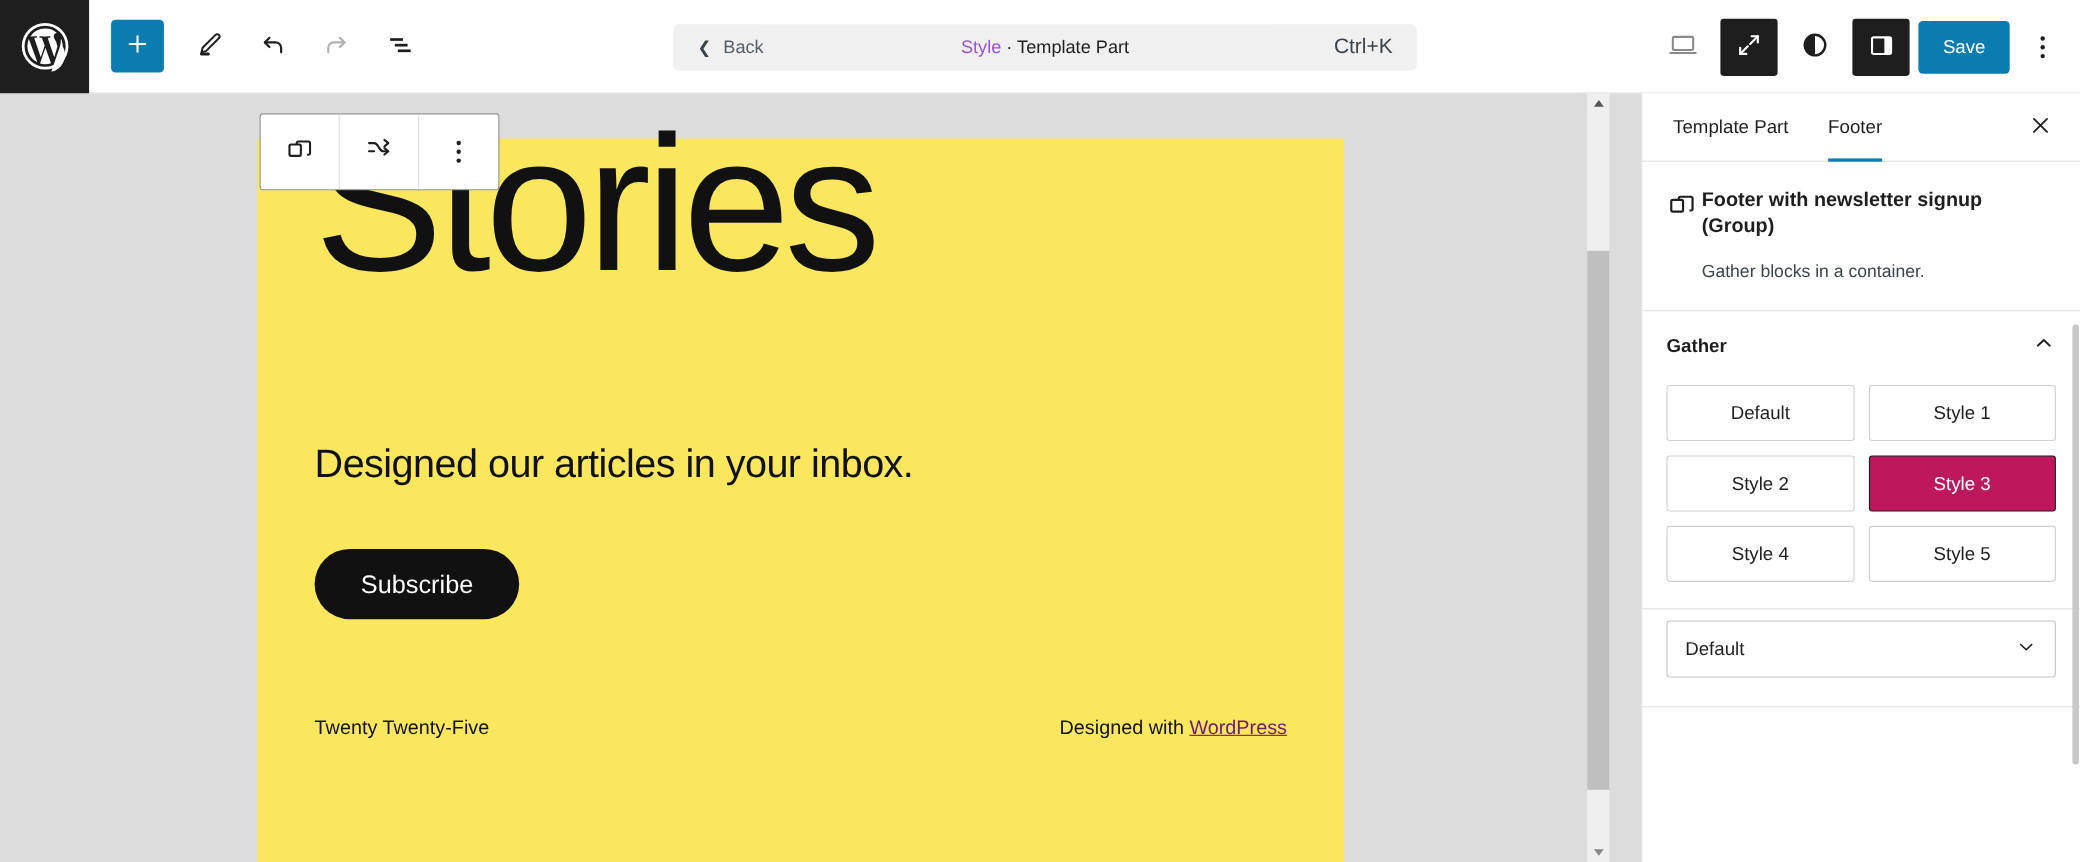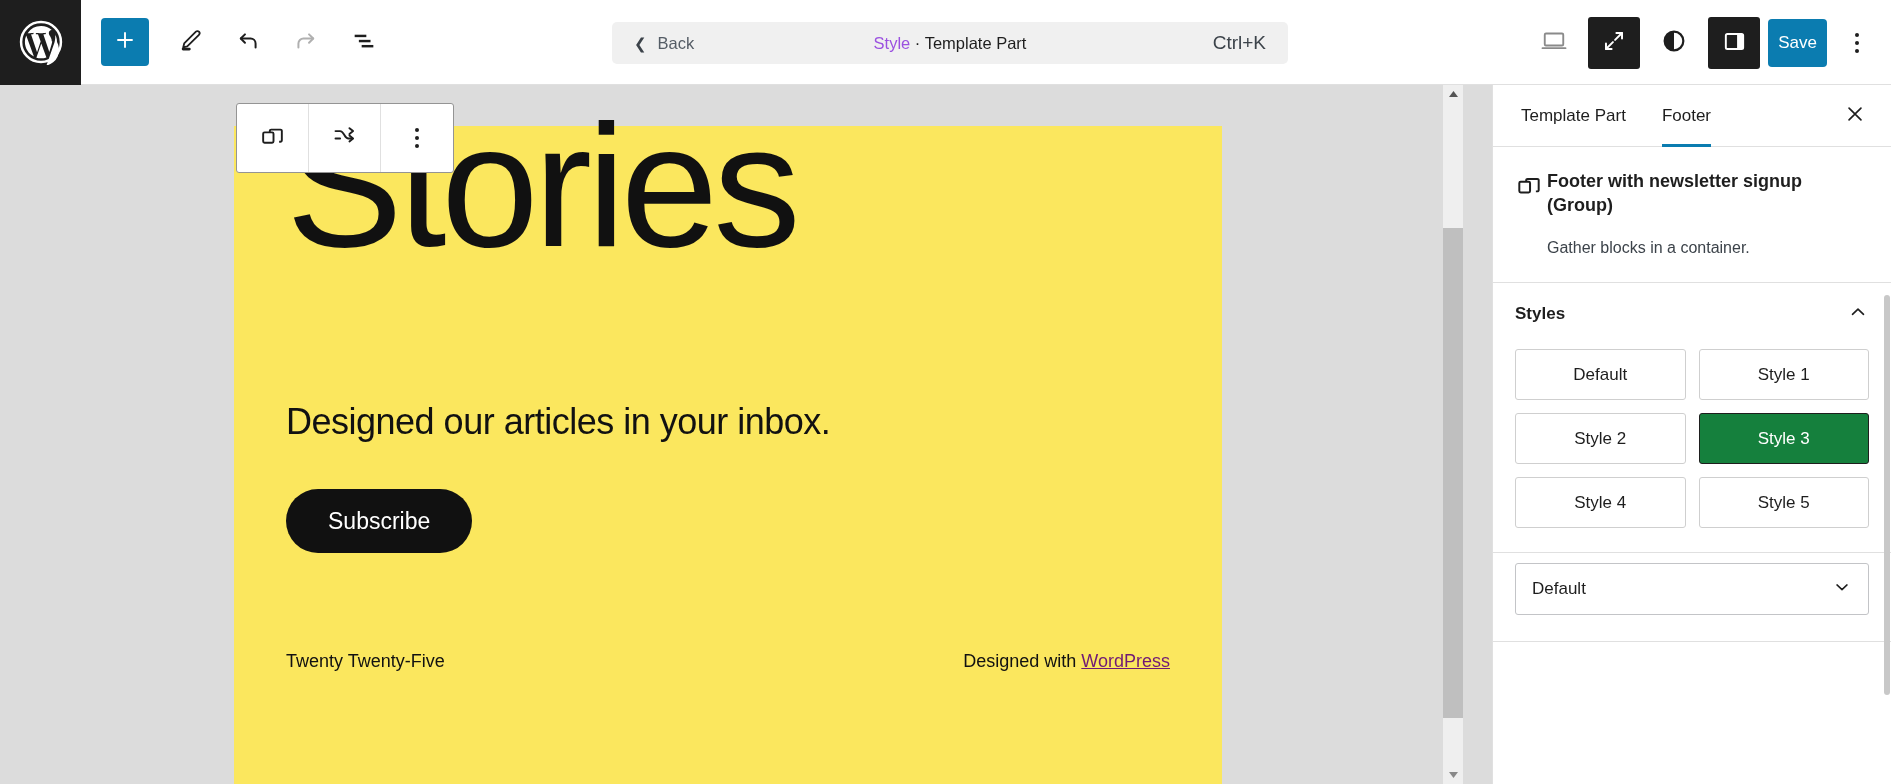--- a/index.html
+++ b/index.html
@@ -72,21 +72,21 @@
     display: flex; align-items: center; gap: 8px;
   }
   .icon-btn {
     width: 52px; height: 52px; border-radius: 3px;
     display: flex; align-items: center; justify-content: center;
     cursor: pointer; background: transparent; border: none;
   }
   .icon-btn.dark { background: #1e1e1e; }
   .save-btn {
     background: #0b7cb0; color: #fff; border: none; border-radius: 4px;
-    height: 48px; padding: 0 10px; font-size: 17px; cursor: pointer;
+    height: 48px; padding: 0 22px; font-size: 17px; cursor: pointer;
     font-family: "Liberation Sans", sans-serif;
   }
   .kebab-btn {
     width: 44px; height: 52px; display: flex; align-items: center;
     justify-content: center; cursor: pointer; background: transparent; border: none;
   }
   .kebab-dot { width: 4px; height: 4px; background: #1e1e1e; border-radius: 50%; }
   .kebab-col { display: flex; flex-direction: column; gap: 4px; align-items: center; }
 
   
@@ -108,21 +108,21 @@
     font-weight: 400; color: #111111;
     letter-spacing: -5px;
   }
   .hl-sub {
     position: absolute; left: 52px; top: 275px;
     font-size: 36px; color: #111111;
     font-family: "Liberation Sans", sans-serif;
     letter-spacing: -0.5px;
   }
   .subscribe-btn {
-    position: absolute; left: 52px; top: 363px;
+    position: absolute; left: 52px; top: 373px;
     background: #111111; color: #ffffff;
     border: none; border-radius: 40px;
     height: 64px; padding: 0 42px;
     font-size: 23px; cursor: pointer;
     font-family: "Liberation Sans", sans-serif;
   }
   .footer-row {
     position: absolute; left: 52px; right: 52px; top: 525px;
     display: flex; justify-content: space-between; align-items: baseline;
     font-size: 18px; color: #111111;
@@ -219,21 +219,21 @@
   .styles-grid {
     display: grid; grid-template-columns: 1fr 1fr;
     gap: 13px; padding: 4px 22px 24px 22px;
   }
   .style-chip {
     height: 51px; border: 1px solid #cfcfcf; border-radius: 3px;
     background: #ffffff; color: #1e1e1e; font-size: 17px;
     display: flex; align-items: center; justify-content: center;
     cursor: pointer; font-family: "Liberation Sans", sans-serif;
   }
-  .style-chip.selected { background: #15803d; color: #ffffff; border-color: #1e1e1e; }
+  .style-chip.selected { background: #be185d; color: #ffffff; border-color: #1e1e1e; }
 
   .pos-body { padding: 10px 22px 26px 22px; }
   .pos-select {
     width: 100%; height: 52px; border: 1px solid #c3c4c7; border-radius: 3px;
     background: #fff; display: flex; align-items: center; justify-content: space-between;
     padding: 0 16px; font-size: 17px; color: #1e1e1e; cursor: pointer;
   }
   .sb-bottom-rule {
     border-top: 1px solid #e0e0e0;
   }
@@ -451,21 +451,21 @@
         </svg>
       </div>
       <div>
         <div class="sb-bc-title">Footer with newsletter signup (Group)</div>
         <div class="sb-bc-desc">Gather blocks in a container.</div>
       </div>
     </div>
 
     <div class="sb-panel">
       <div class="sb-panel-head">
-        <span class="sb-panel-title">Styles</span>
+        <span class="sb-panel-title">Gather</span>
         <span>
           <svg width="22" height="22" viewBox="0 0 24 24">
               <path d="M6 14.5 12 8.8l6 5.7" stroke="#1e1e1e" stroke-width="1.8" fill="none" stroke-linecap="round" stroke-linejoin="round"></path>
             </svg>
         </span>
       </div>
       <div class="styles-grid">
         <button class="style-chip">Default</button>
         <button class="style-chip">Style 1</button>
         <button class="style-chip">Style 2</button>

